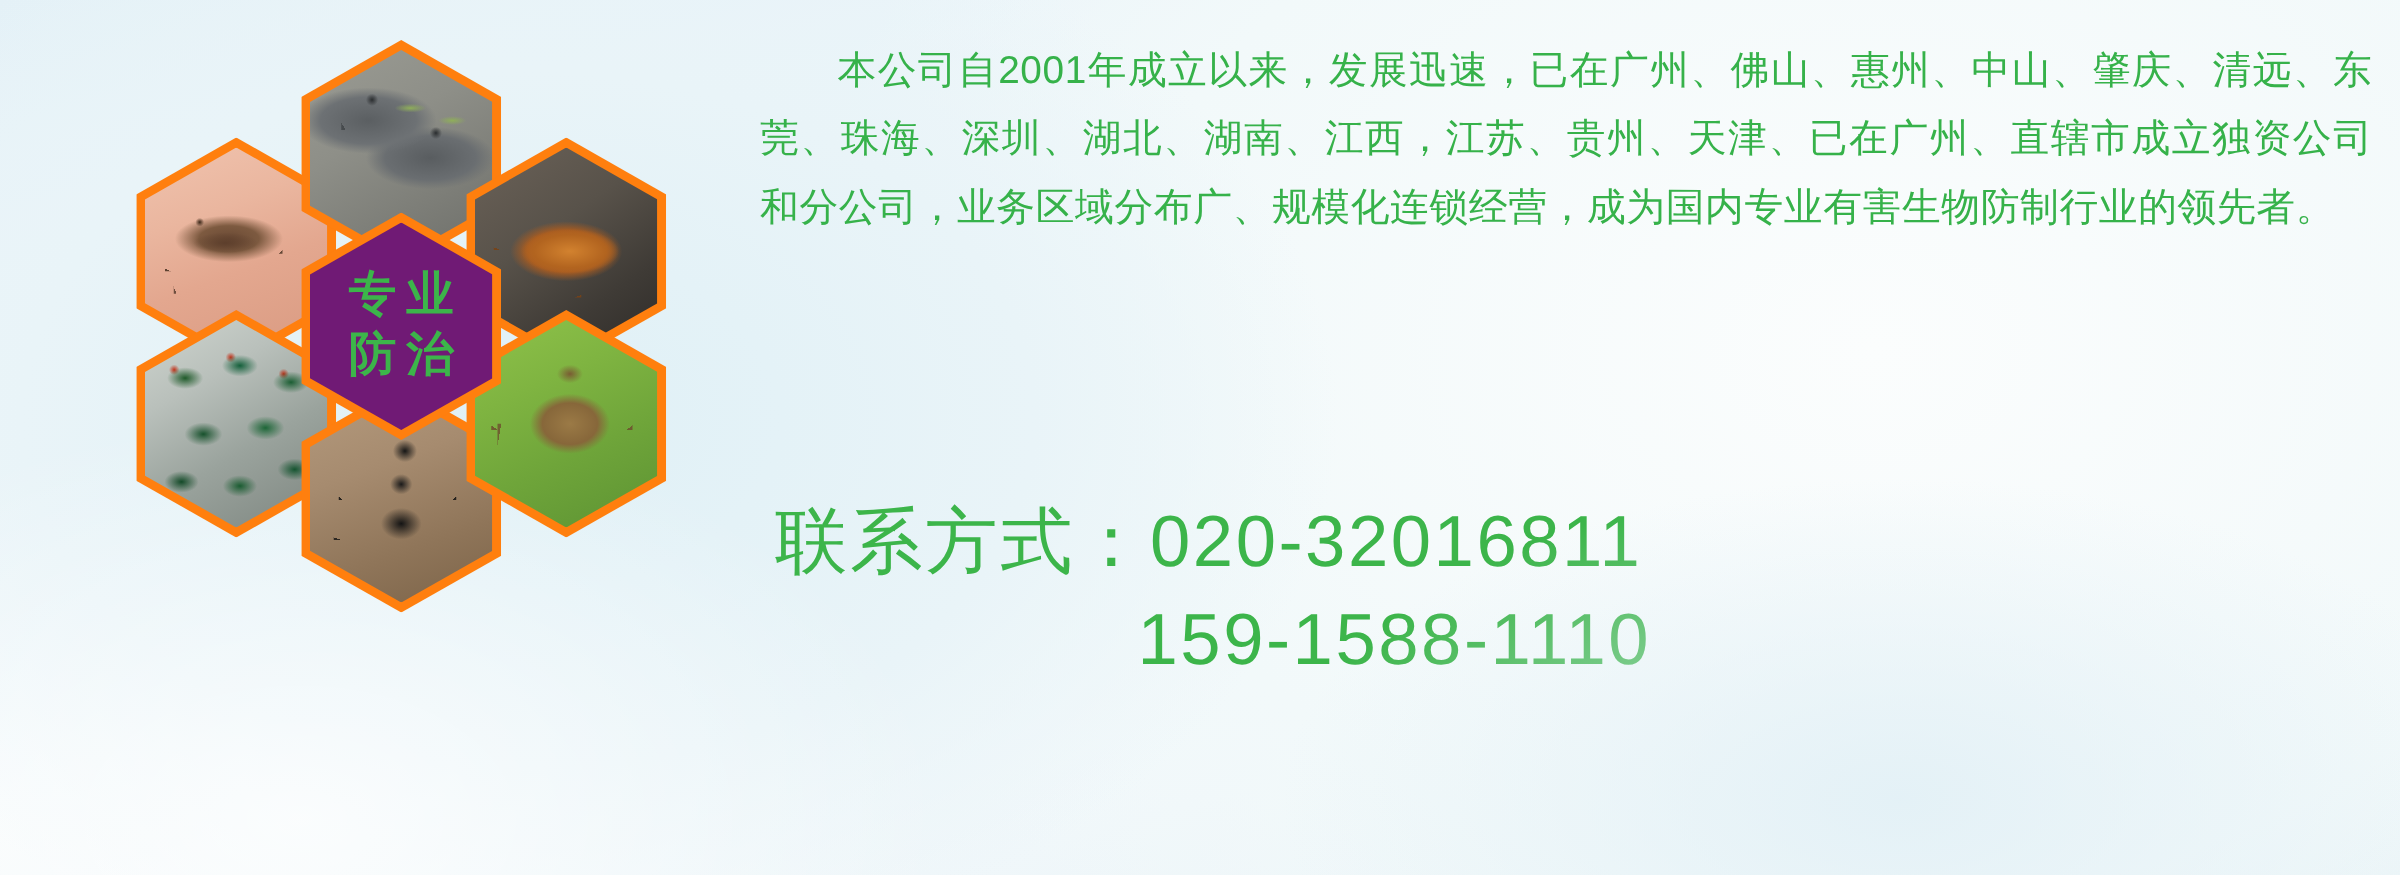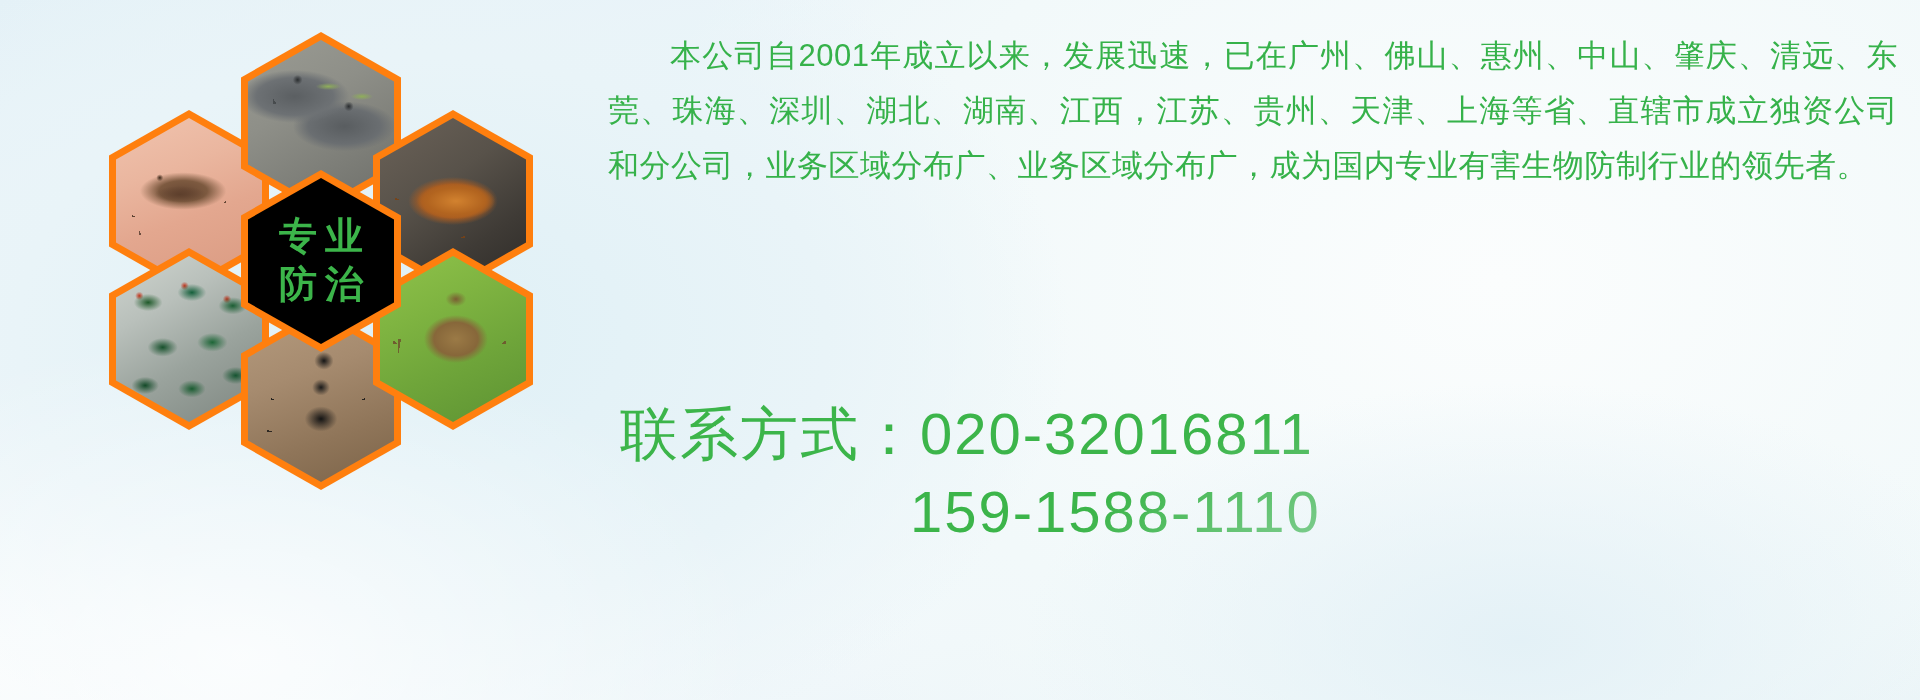--- a/index.html
+++ b/index.html
@@ -61,21 +61,21 @@
 
   
   .hex.h-mosquito { left:14px;  top:100px; }
   .hex.h-rat      { left:146px; top:22px;  }
   .hex.h-roach    { left:278px; top:100px; }
   .hex.h-fly      { left:14px;  top:238px; }
   .hex.h-center   { left:146px; top:160px; }
   .hex.h-ant      { left:146px; top:298px; }
   .hex.h-stink    { left:278px; top:238px; }
 
-  .hex.h-center .inner { background:#000000; }
+  .hex.h-center .inner { background:#701a75; }
   .center-text {
     position:absolute; inset:0;
     display:flex; flex-direction:column;
     align-items:center; justify-content:center;
     gap:8px;
   }
   .center-text span {
     color:#3cb54a;
     font-size:38px;
     font-weight:bold;
@@ -255,21 +255,21 @@
         <div class="center-text">
           <span>专业</span>
           <span>防治</span>
         </div>
       </div>
     </div>
 
   </div>
 
   <div id="copy">
-    <p id="intro-paragraph">本公司自2001年成立以来，发展迅速，已在广州、佛山、惠州、中山、肇庆、清远、东莞、珠海、深圳、湖北、湖南、江西，江苏、贵州、天津、上海等省、直辖市成立独资公司和分公司，业务区域分布广、业务区域分布广，成为国内专业有害生物防制行业的领先者。</p>
+    <p id="intro-paragraph">本公司自2001年成立以来，发展迅速，已在广州、佛山、惠州、中山、肇庆、清远、东莞、珠海、深圳、湖北、湖南、江西，江苏、贵州、天津、已在广州、直辖市成立独资公司和分公司，业务区域分布广、规模化连锁经营，成为国内专业有害生物防制行业的领先者。</p>
   </div>
 
   <div id="contact-block">
     <div id="contact-line-1">联系方式：020-32016811</div>
     <div id="contact-line-2">159-1588-1110</div>
   </div>
 
 </div>
 
 </body></html>

